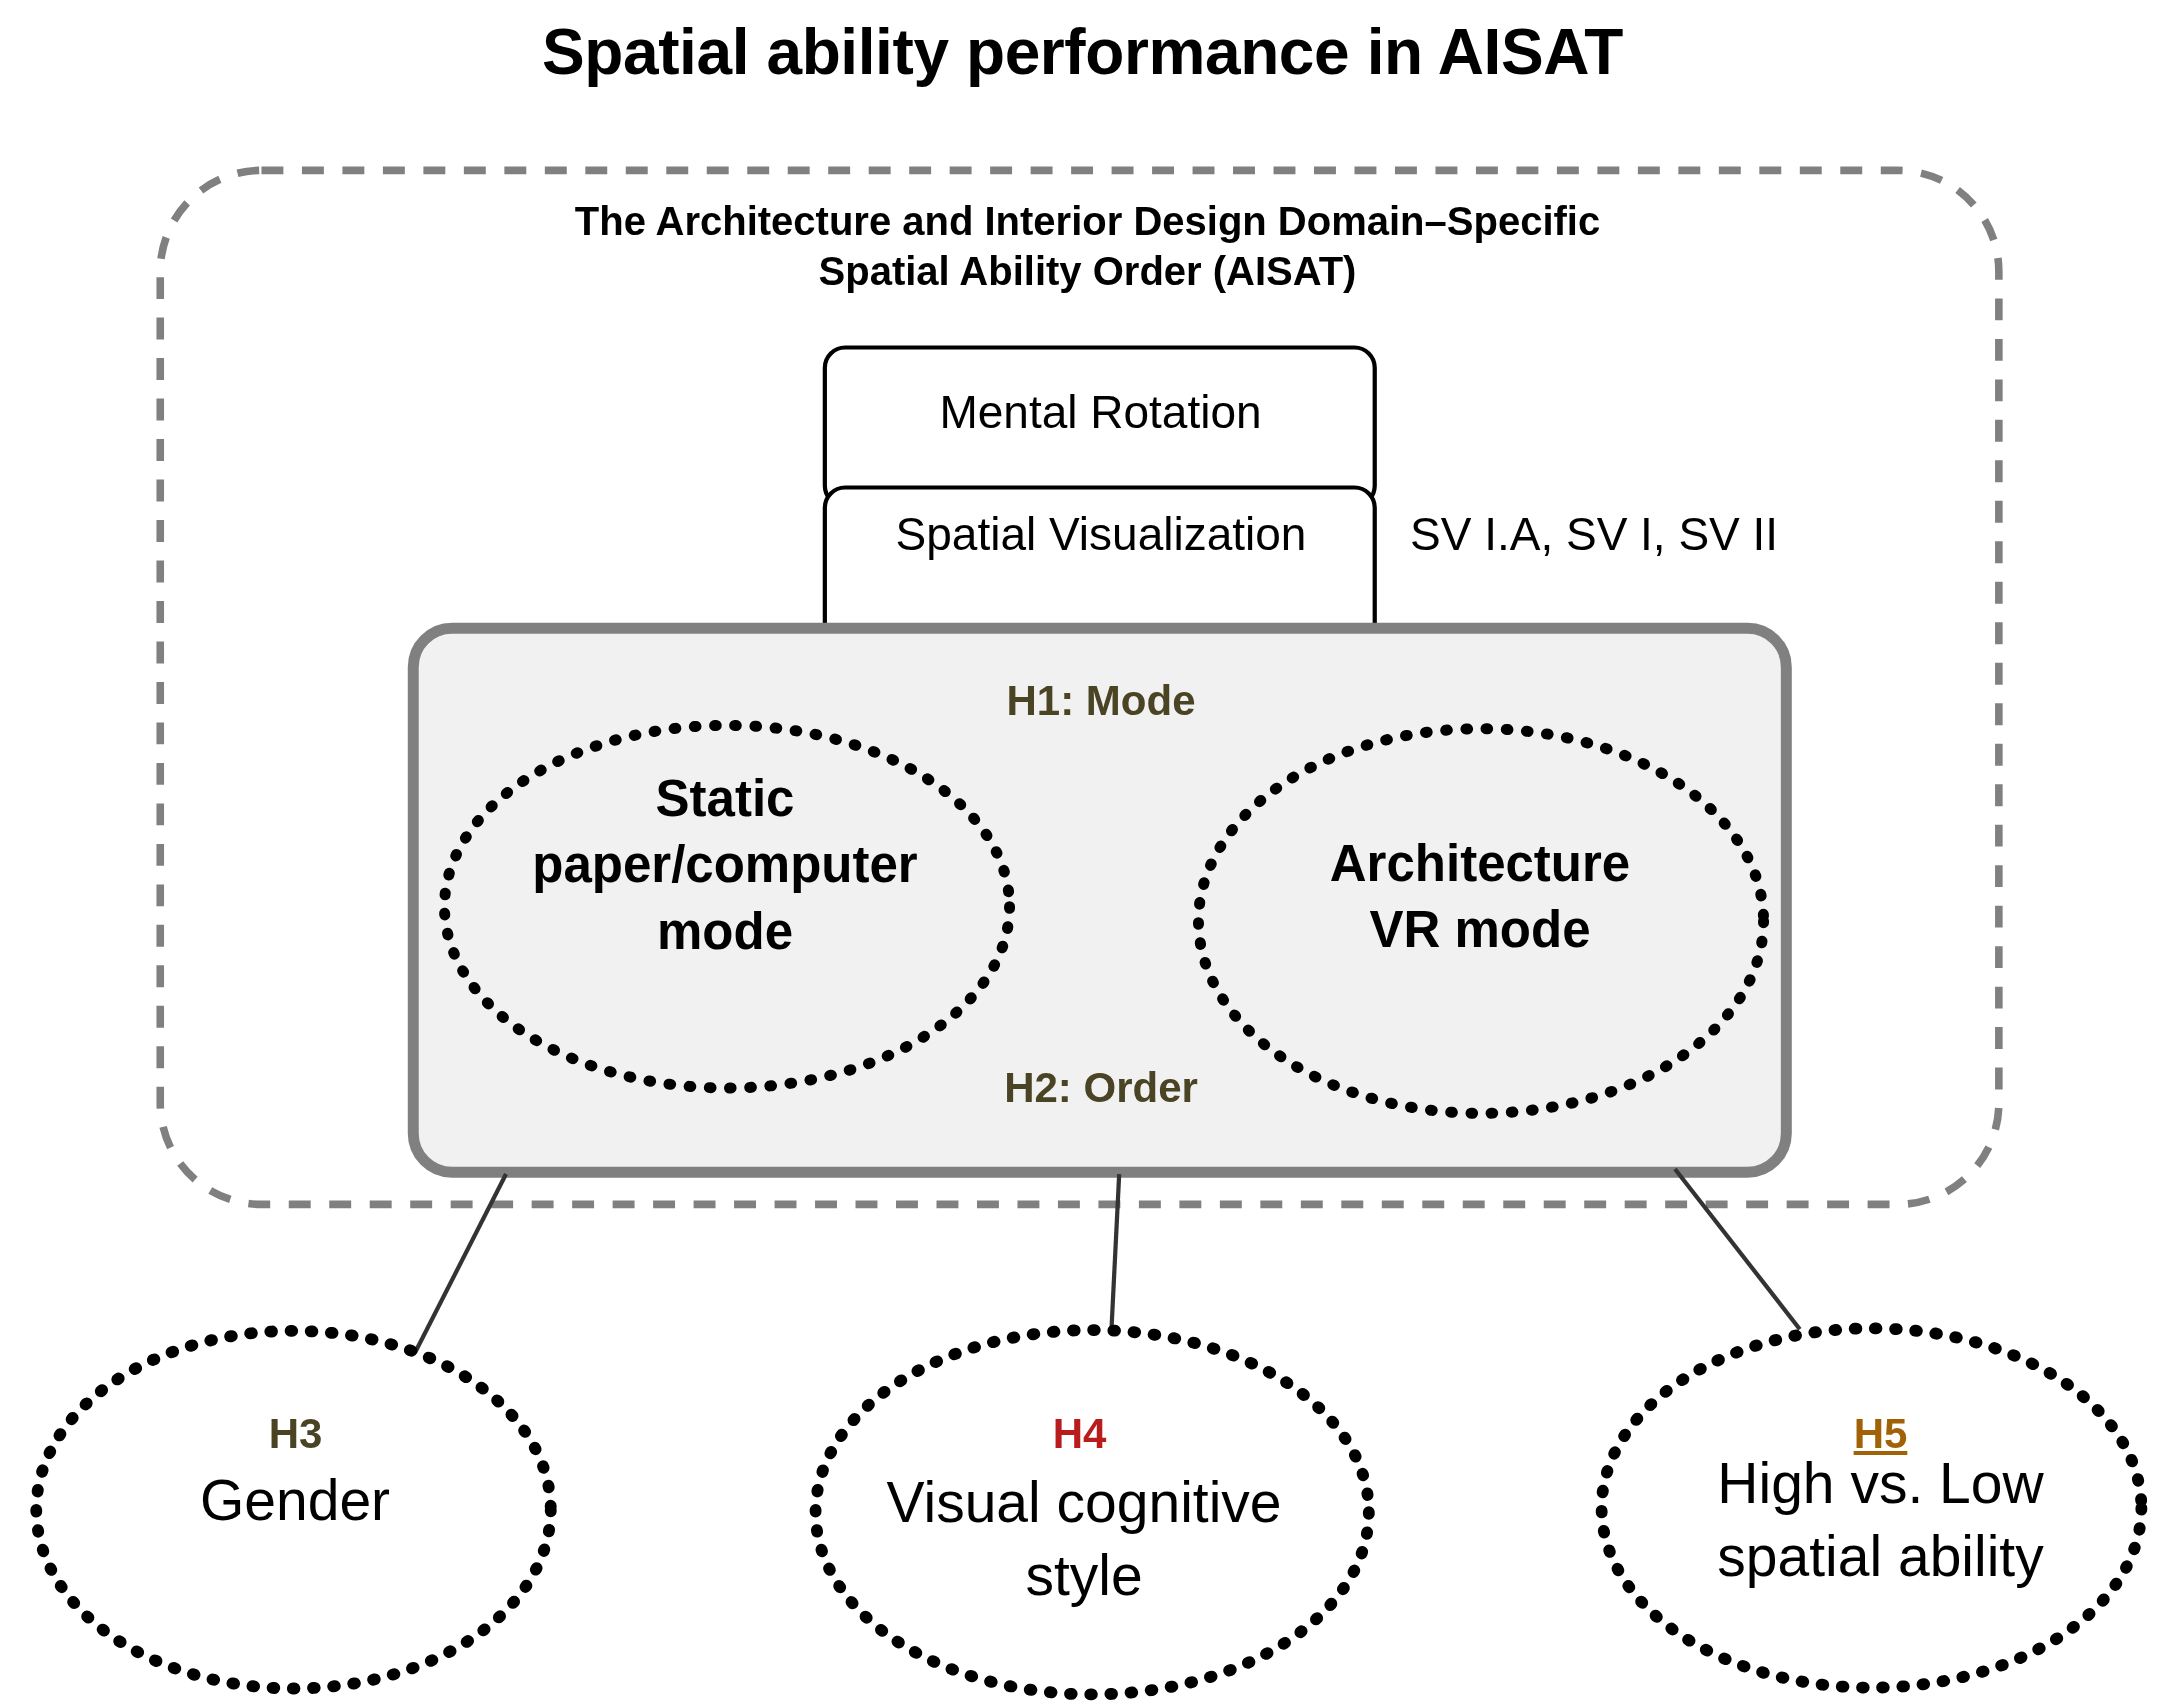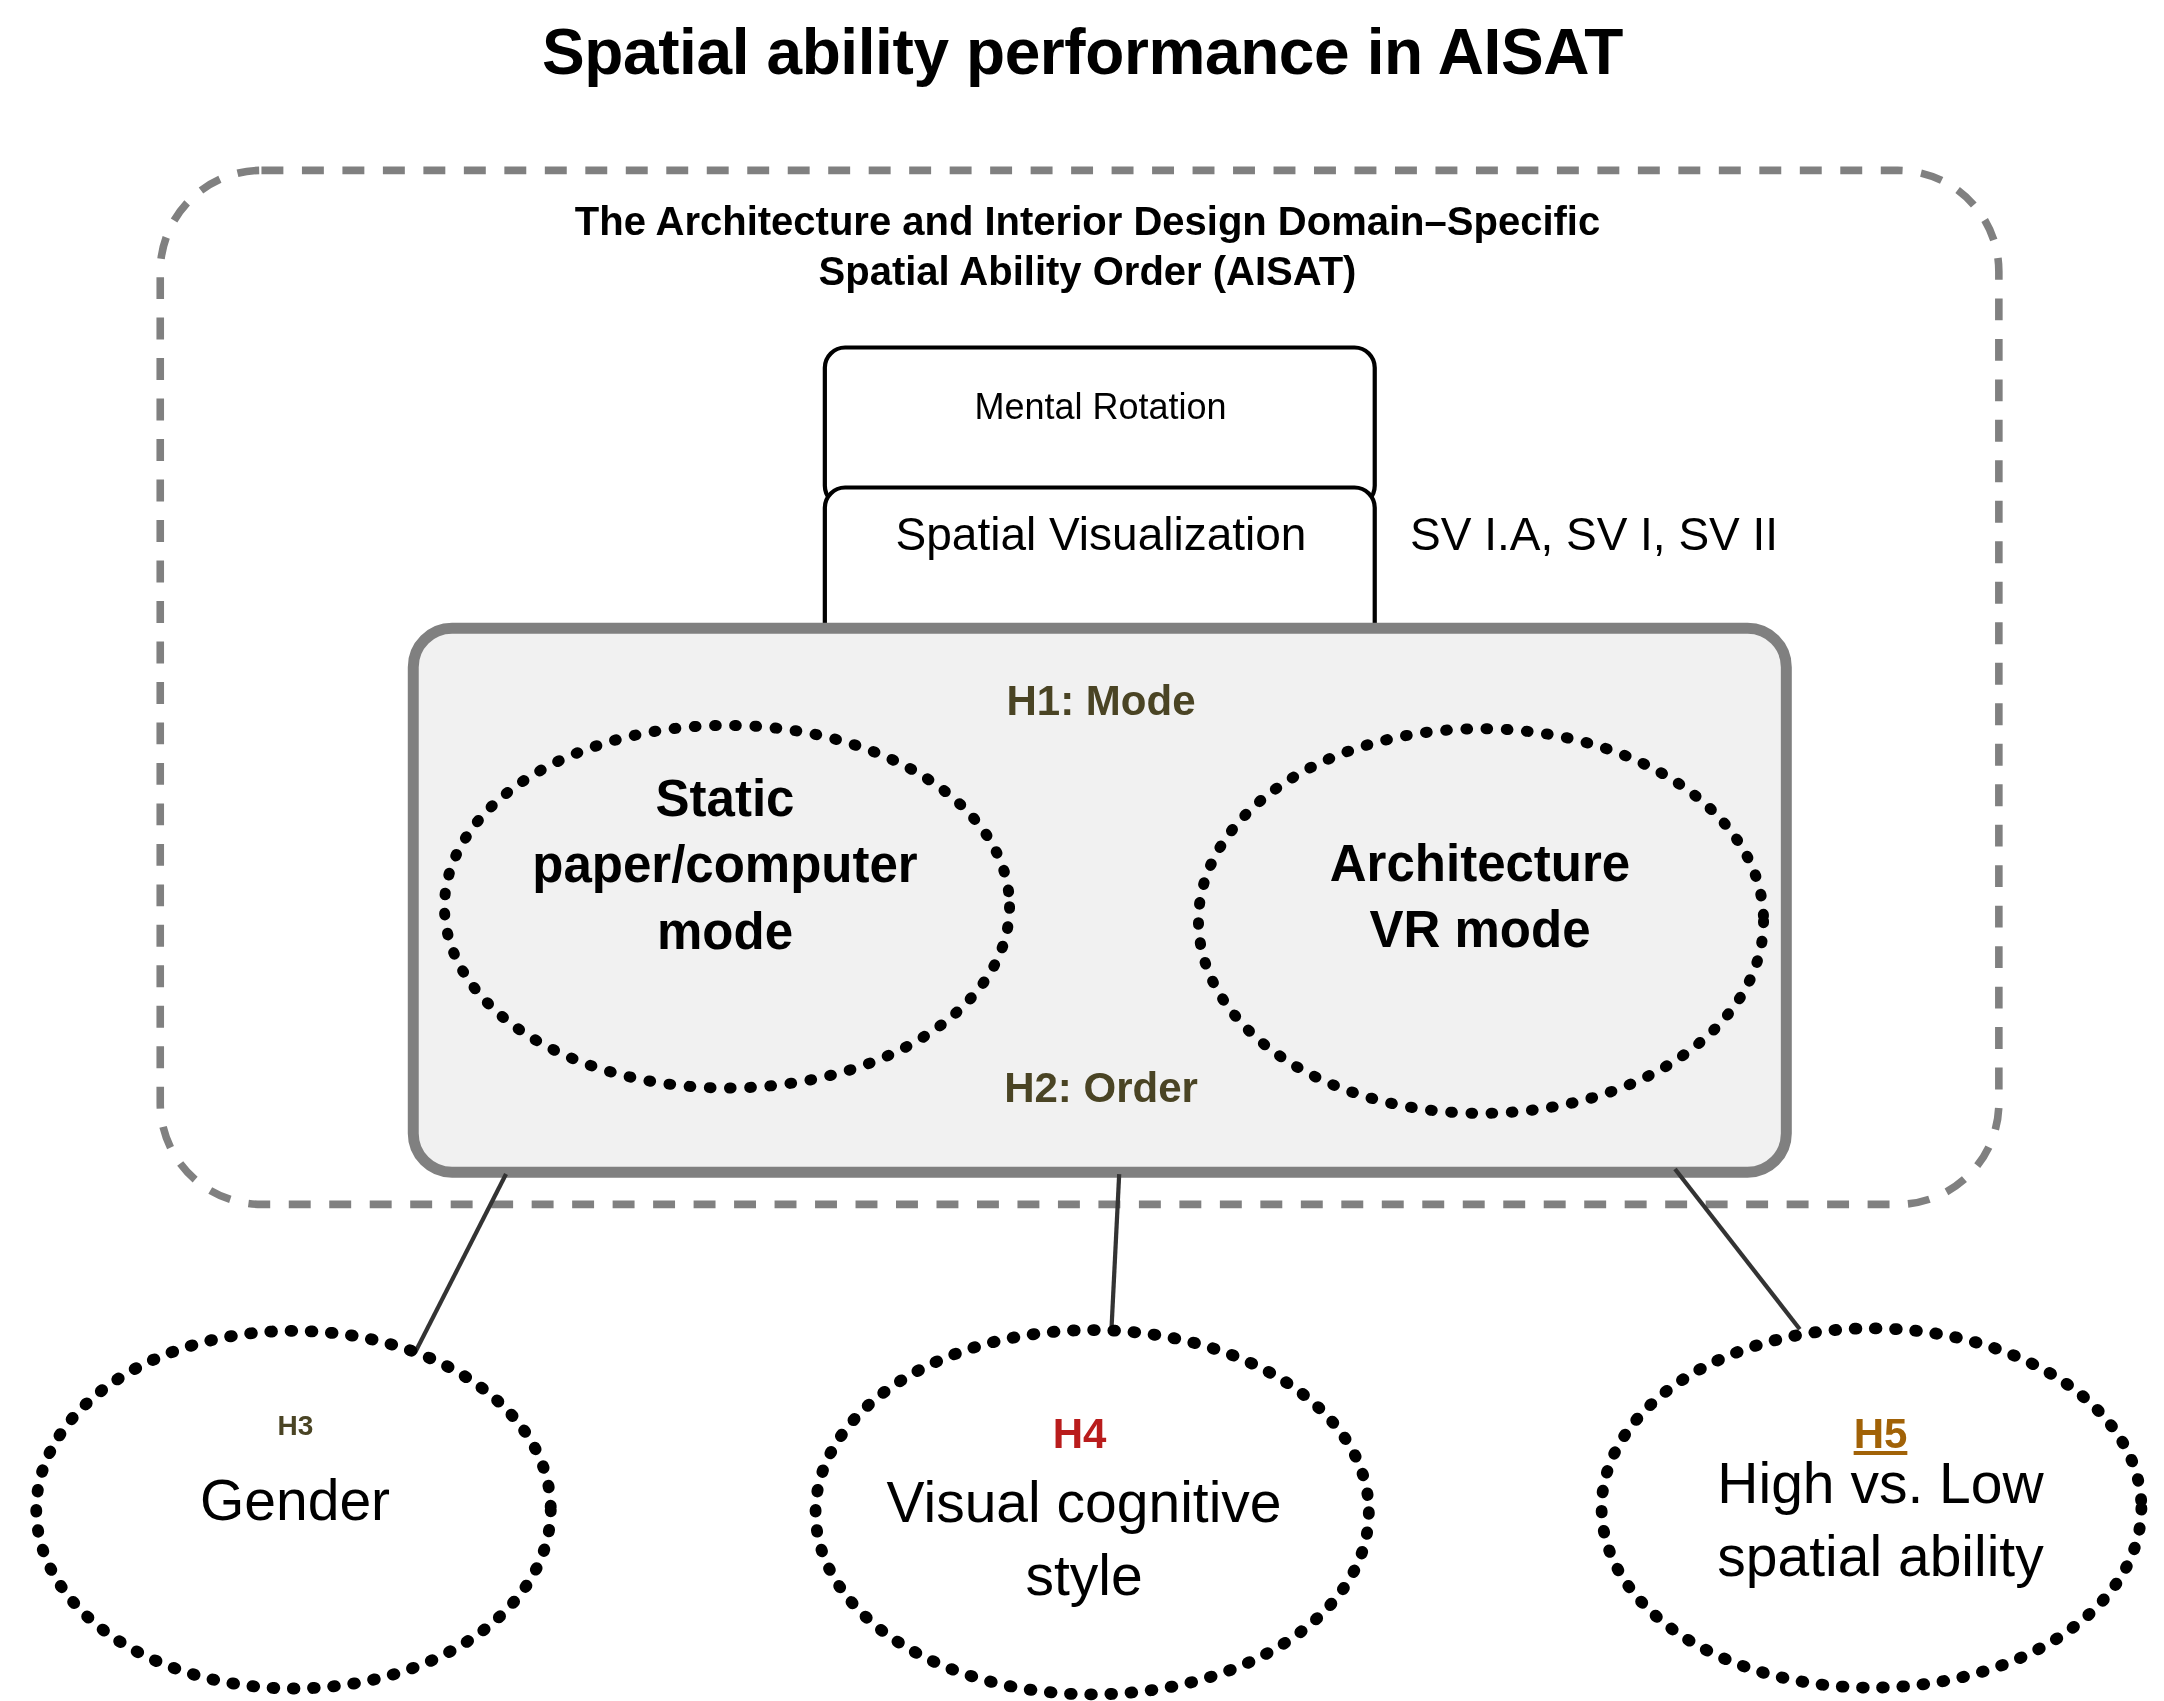--- a/index.html
+++ b/index.html
@@ -47,21 +47,21 @@
     top: 196px;
     width: 1501px;
     font-size: 40px;
     font-weight: bold;
     line-height: 1.26;
   }
   #mental-rotation-label {
     left: 822px;
     top: 386px;
     width: 557px;
-    font-size: 36px;
+    font-size: 46px;
     font-weight: normal;
   }
   #spatial-visualization-label {
     left: 820px;
     top: 508px;
     width: 562px;
     font-size: 46px;
     font-weight: normal;
   }
   #sv-subtests-label {
@@ -102,21 +102,21 @@
     top: 831px;
     width: 498px;
     font-size: 51px;
     font-weight: bold;
     line-height: 1.3;
   }
   #h3-tag-label {
     left: 152px;
     top: 1410px;
     width: 287px;
-    font-size: 28px;
+    font-size: 42px;
   }
   #h3-body-label {
     left: 84px;
     top: 1467px;
     width: 422px;
     font-size: 57px;
   }
   #h4-tag-label {
     left: 936px;
     top: 1410px;

